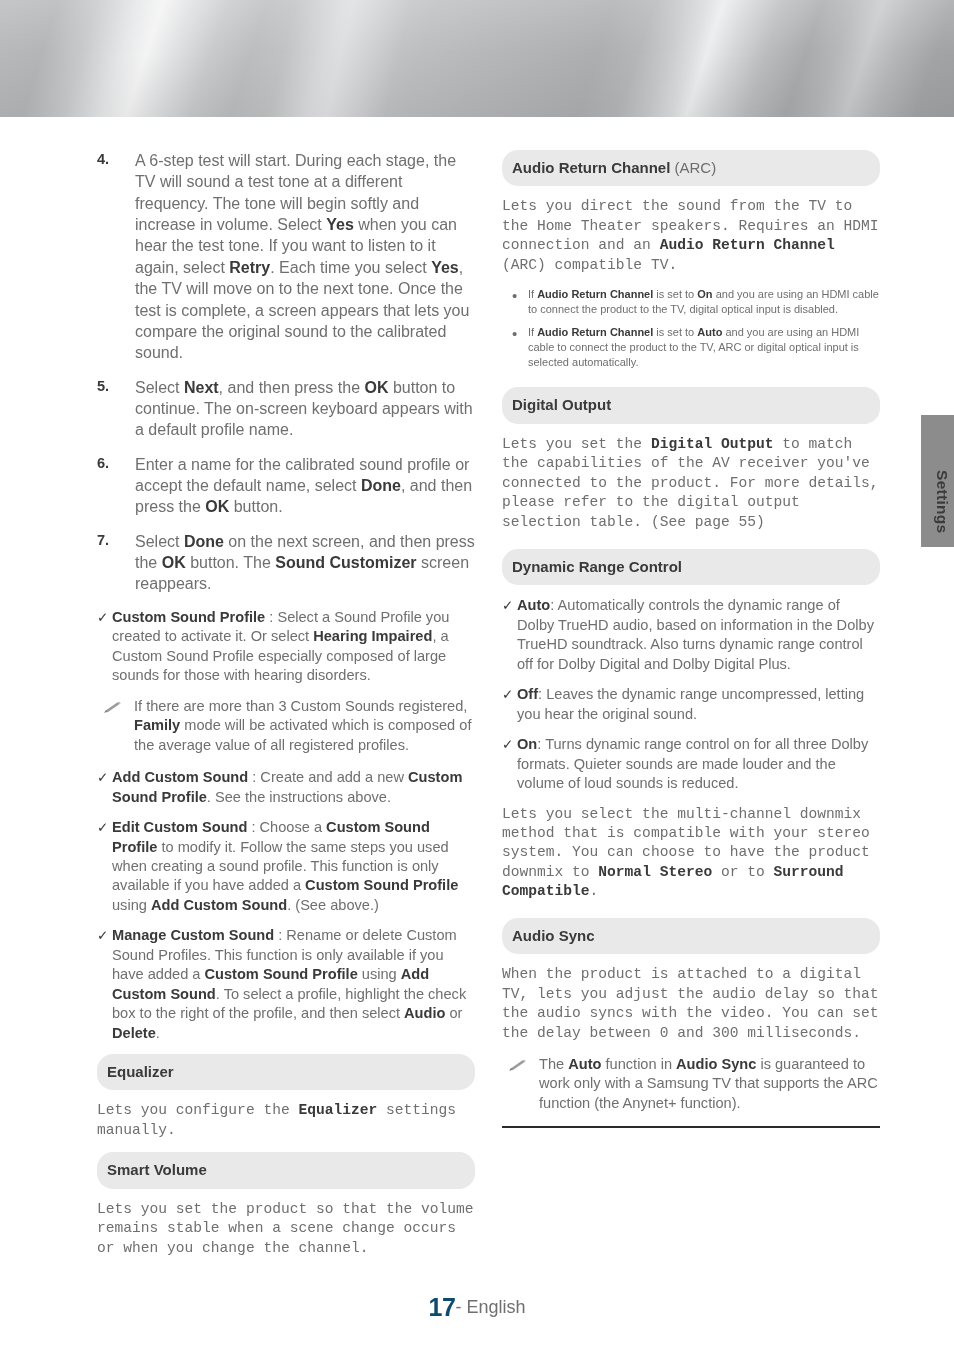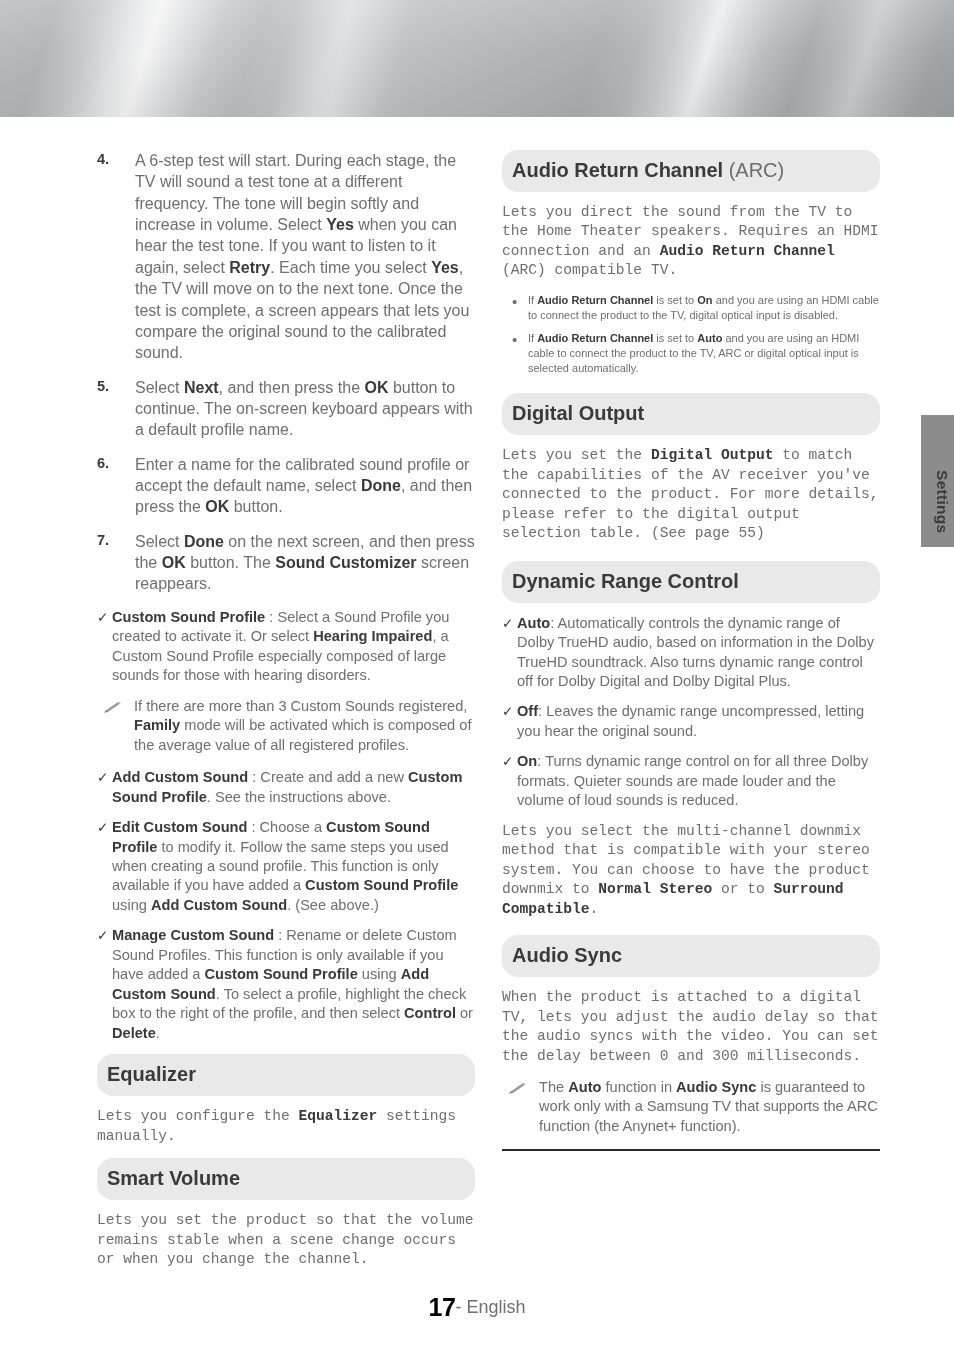--- a/index.html
+++ b/index.html
@@ -94,21 +94,21 @@
     top: 0;
     width: 378px;
   }
   #col-left  { left: 97px; }
   #col-right { left: 502px; }
 
   
   .sec-head {
     background: #e9e9e9;
     color: #3a3a3a;
-    font-size: 20px;
+    font-size: 15px;
     font-weight: bold;
     padding: 9px 10px 10px 10px;
     margin: 0 0 11px 0;
     line-height: 1.15;
     border-radius: 16px;
   }
   .sec-head .light { font-weight: normal; color: #6d6d6d; }
 
   p.body {
     margin: 0 0 12px 0;
@@ -210,21 +210,21 @@
     position: absolute;
     left: 0;
     top: 1293px;
     width: 954px;
     text-align: center;
     white-space: nowrap;
   }
   #page-number {
     font-size: 25px;
     font-weight: bold;
-    color: #000000;
+    color: #0c4a6e;
     letter-spacing: -0.5px;
     margin-top: 40px;
   }
   #footer-lang {
     font-size: 18px;
     color: #6f6f6f;
     vertical-align: 3px;
   }
 </style>
 </head>
@@ -282,21 +282,21 @@
       <div class="chk-text"><b>Add Custom Sound</b> : Create and add a new <b>Custom Sound Profile</b>. See the instructions above.</div>
     </div>
 
     <div class="chk-item">
       <div class="chk-marker">✓</div>
       <div class="chk-text"><b>Edit Custom Sound</b> : Choose a <b>Custom Sound Profile</b> to modify it. Follow the same steps you used when creating a sound profile. This function is only available if you have added a <b>Custom Sound Profile</b> using <b>Add Custom Sound</b>. (See above.)</div>
     </div>
 
     <div class="chk-item">
       <div class="chk-marker">✓</div>
-      <div class="chk-text"><b>Manage Custom Sound</b> : Rename or delete Custom Sound Profiles. This function is only available if you have added a <b>Custom Sound Profile</b> using <b>Add Custom Sound</b>. To select a profile, highlight the check box to the right of the profile, and then select <b>Control</b> or <b>Delete</b>.</div>
+      <div class="chk-text"><b>Manage Custom Sound</b> : Rename or delete Custom Sound Profiles. This function is only available if you have added a <b>Custom Sound Profile</b> using <b>Add Custom Sound</b>. To select a profile, highlight the check box to the right of the profile, and then select <b>Audio</b> or <b>Delete</b>.</div>
     </div>
 
     <div class="sec-head">Equalizer</div>
     <p class="body">Lets you configure the <b>Equalizer</b> settings manually.</p>
 
     <div class="sec-head">Smart Volume</div>
     <p class="body">Lets you set the product so that the volume remains stable when a scene change occurs or when you change the channel.</p>
 
   </div>
 

